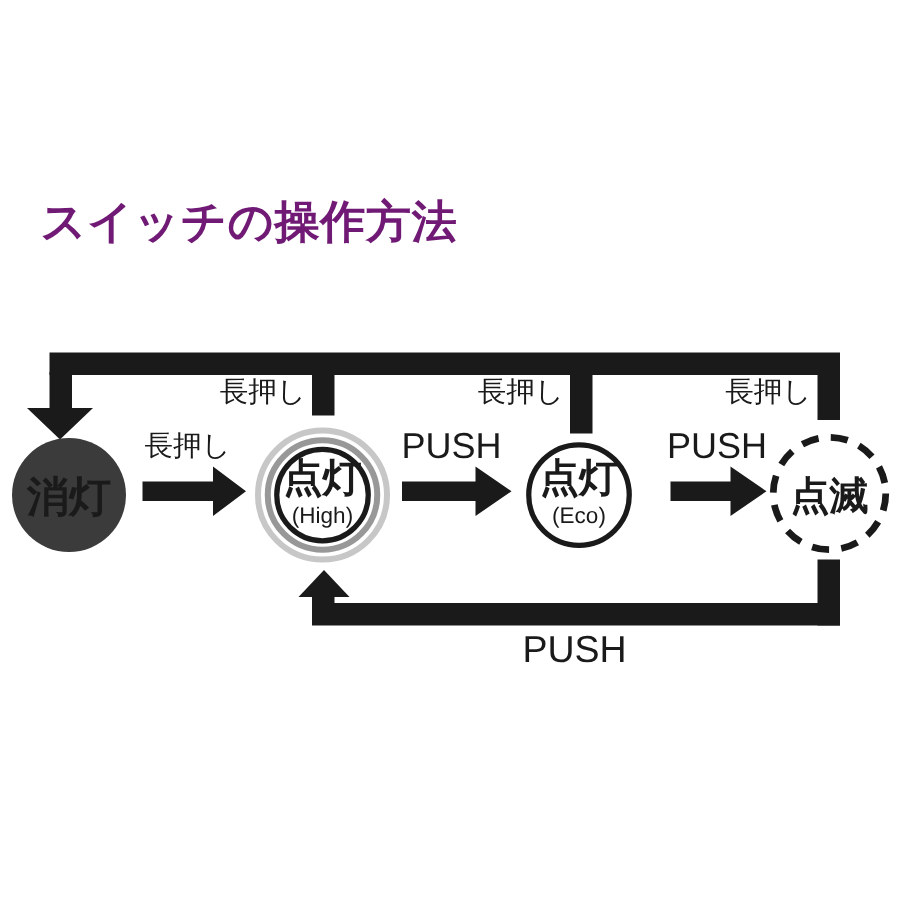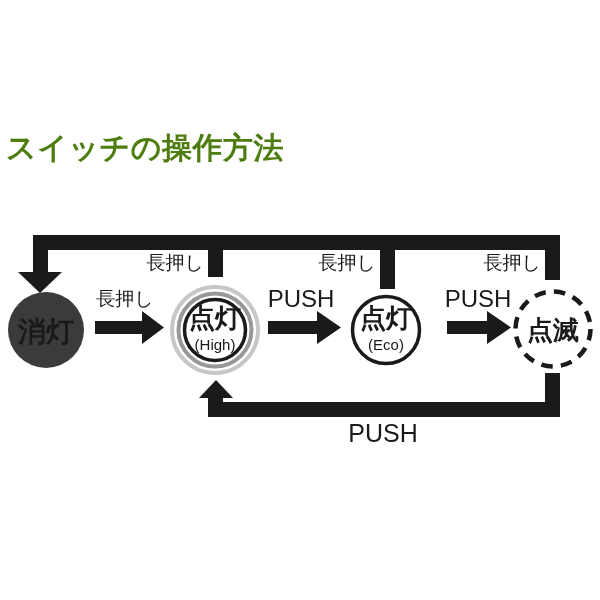--- a/index.html
+++ b/index.html
@@ -10,27 +10,27 @@
   .stage {
     position: relative;
     width: 600px;
     height: 600px;
     background: #ffffff;
     overflow: hidden;
     font-family: "Liberation Sans", sans-serif;
   }
   .page-title {
     position: absolute;
-    left: 6px;
+    left: 27px;
     top: 128px;
     margin: 0;
     font-size: 30px;
     font-weight: bold;
     letter-spacing: 0.5px;
-    color: #4d7c0f;
+    color: #701a75;
     font-family: "Liberation Sans", sans-serif;
   }
   svg.diagram {
     position: absolute;
     left: 0;
     top: 0;
     width: 600px;
     height: 600px;
   }
   svg.diagram text {

